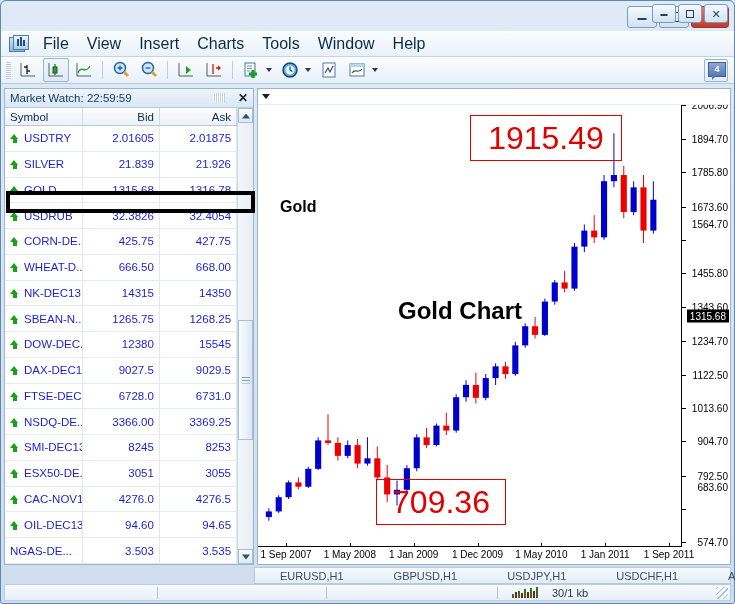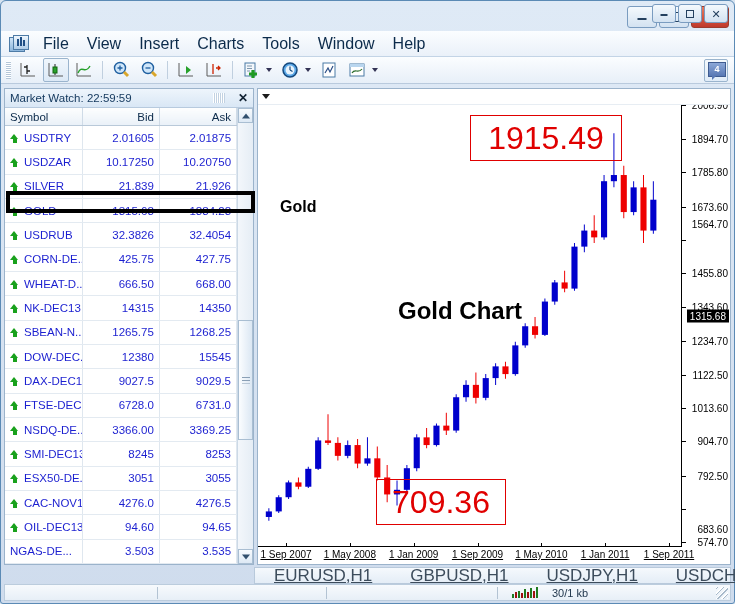--- a/index.html
+++ b/index.html
@@ -128,35 +128,35 @@
   .yaxis{position:absolute;right:0;top:0;width:48px;bottom:17px;
       border-left:1px solid #000;}
   .ylab{position:absolute;right:2px;font-size:10px;color:#000;
       transform:translateY(-50%);white-space:nowrap;}
   .ytick{position:absolute;left:0;width:4px;height:1px;background:#000;}
   .ycur{position:absolute;right:1px;background:#000;color:#fff;font-size:10px;
       padding:1px 3px;transform:translateY(-50%);white-space:nowrap;}
   .xaxis{position:absolute;left:0;right:48px;bottom:0;height:17px;
       border-top:1px solid #000;}
   .xlab{position:absolute;top:2px;font-size:10px;color:#000;
-      transform:translateX(-50%);white-space:nowrap;text-decoration:underline;}
+      transform:translateX(-50%);white-space:nowrap;}
   .xtick{position:absolute;top:-4px;width:1px;height:4px;background:#000;}
   .ovl{position:absolute;font-weight:bold;color:#000;}
   .goldlbl{font-size:16px;left:22px;top:93px;}
   .goldchart{font-size:24px;left:140px;top:192px;}
   .redbox{position:absolute;border:1px solid #e00000;color:#e00000;
       font-size:32px;font-weight:normal;text-align:center;
       font-family:"Liberation Sans",sans-serif;background:transparent;}
   .blackbox{position:absolute;border:4px solid #000;box-sizing:border-box;}
   
   .chtabs{position:absolute;left:253px;right:3px;bottom:19px;height:17px;
       background:linear-gradient(#f5f9fd,#e4edf6);
       border:1px solid #b8c9db;box-sizing:border-box;display:flex;
       align-items:center;}
-  .chtab{font-size:17px;color:#3c4c5c;padding:0 19px;cursor:pointer;text-decoration:underline;}
+  .chtab{font-size:11px;color:#3c4c5c;padding:0 25px;cursor:pointer;}
   .chtabsep{width:1px;height:11px;background:#aabbcc;}
   .chnav{margin-left:auto;display:flex;gap:7px;padding-right:6px;}
   .chnav i{width:0;height:0;border-top:4px solid transparent;
       border-bottom:4px solid transparent;display:inline-block;}
   .chnav i.l{border-right:5px solid #33506d;}
   .chnav i.r{border-left:5px solid #33506d;}
   .status{position:absolute;left:3px;right:3px;bottom:2px;height:17px;
       background:linear-gradient(#f7fafd,#e7eff7);
       border:1px solid #bbccdd;box-sizing:border-box;display:flex;
       align-items:center;}
@@ -319,33 +319,28 @@
               <th class="n">Ask</th>
             </tr>
           </thead>
           <tbody id="mw-body">
               <tr>
                 <td class="sym"><span class="arrow"></span>USDTRY</td>
                 <td class="num">2.01605</td>
                 <td class="num">2.01875</td>
               </tr>
               <tr>
-                <td class="sym"><span class="arrow"></span>USDZAR</td>
-                <td class="num">10.17250</td>
-                <td class="num">10.20750</td>
-              </tr>
-              <tr>
                 <td class="sym"><span class="arrow"></span>SILVER</td>
                 <td class="num">21.839</td>
                 <td class="num">21.926</td>
               </tr>
               <tr>
                 <td class="sym"><span class="arrow"></span>GOLD</td>
                 <td class="num">1315.68</td>
-                <td class="num">1884.28</td>
+                <td class="num">1316.78</td>
               </tr>
               <tr>
                 <td class="sym"><span class="arrow"></span>USDRUB</td>
                 <td class="num">32.3826</td>
                 <td class="num">32.4054</td>
               </tr>
               <tr>
                 <td class="sym"><span class="arrow"></span>CORN-DE...</td>
                 <td class="num">425.75</td>
                 <td class="num">427.75</td>
@@ -540,34 +535,34 @@
             <div class="ylab" style="top: 235.618px;">1234.70</div>
             <div class="ytick" style="top: 269.853px;"></div>
             <div class="ylab" style="top: 269.853px;">1122.50</div>
             <div class="ytick" style="top: 303.081px;"></div>
             <div class="ylab" style="top: 303.081px;">1013.60</div>
             <div class="ytick" style="top: 336.309px;"></div>
             <div class="ylab" style="top: 336.309px;">904.70</div>
             <div class="ytick" style="top: 370.544px;"></div>
             <div class="ylab" style="top: 370.544px;">792.50</div>
             <div class="ytick" style="top: 403.772px;"></div>
-            <div class="ylab" style="top: 424px; text-align: right;">683.60</div>
+            <div class="ylab" style="top: 382px; text-align: right;">683.60</div>
             <div class="ytick" style="top: 437px;"></div>
             <div class="ylab" style="top: 437px; margin-left: 16px;">574.70</div>
             <div class="ycur" style="top: 210.908px;">1315.68</div>
           </div>
         <div class="xaxis">
             <div class="xtick" style="left: 28px;"></div>
             <div class="xlab" style="left: 28px;">1 Sep 2007</div>
             <div class="xtick" style="left: 91.8333px;"></div>
             <div class="xlab" style="left: 91.8333px;">1 May 2008</div>
             <div class="xtick" style="left: 155.667px;"></div>
             <div class="xlab" style="left: 155.667px;">1 Jan 2009</div>
             <div class="xtick" style="left: 219.5px;"></div>
-            <div class="xlab" style="left: 219.5px;">1 Sep 2009</div>
+            <div class="xlab" style="left: 219.5px;">1 Dec 2009</div>
             <div class="xtick" style="left: 283.333px;"></div>
             <div class="xlab" style="left: 283.333px;">1 May 2010</div>
             <div class="xtick" style="left: 347.167px;"></div>
             <div class="xlab" style="left: 347.167px;">1 Jan 2011</div>
             <div class="xtick" style="left: 411px;"></div>
             <div class="xlab" style="left: 411px;">1 Sep 2011</div>
           </div>
       </div>
     </div>
   </div>

